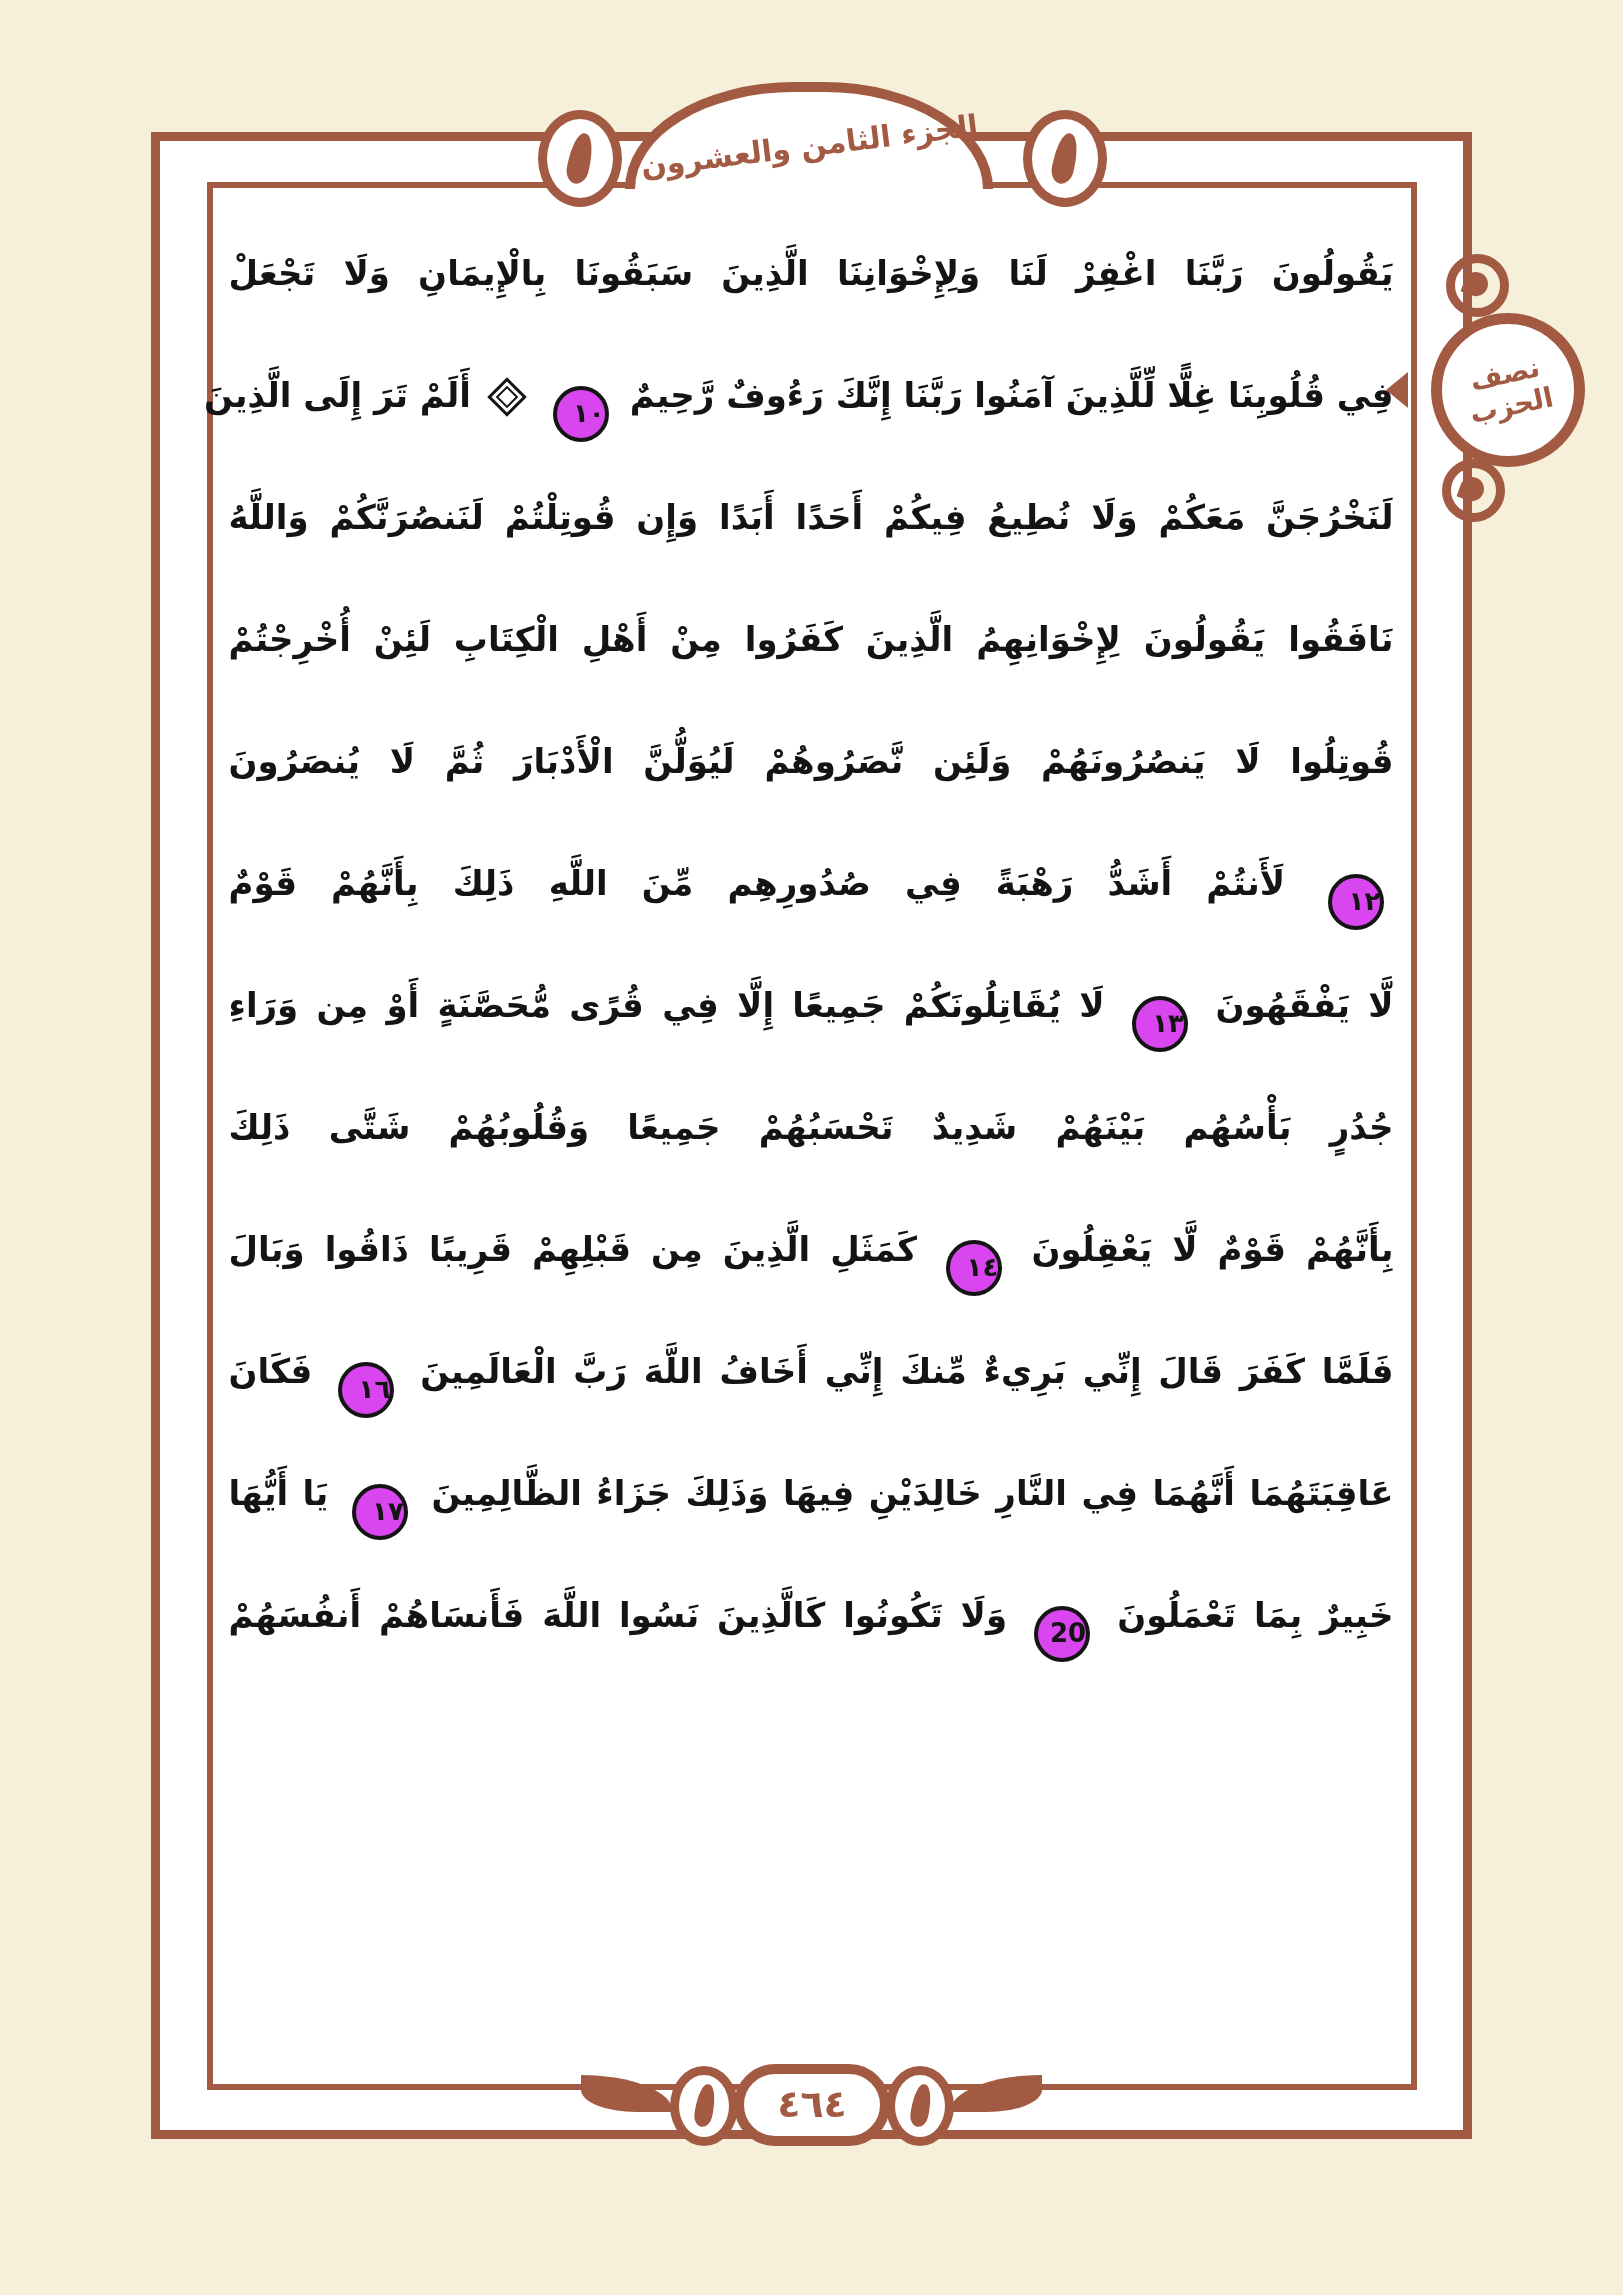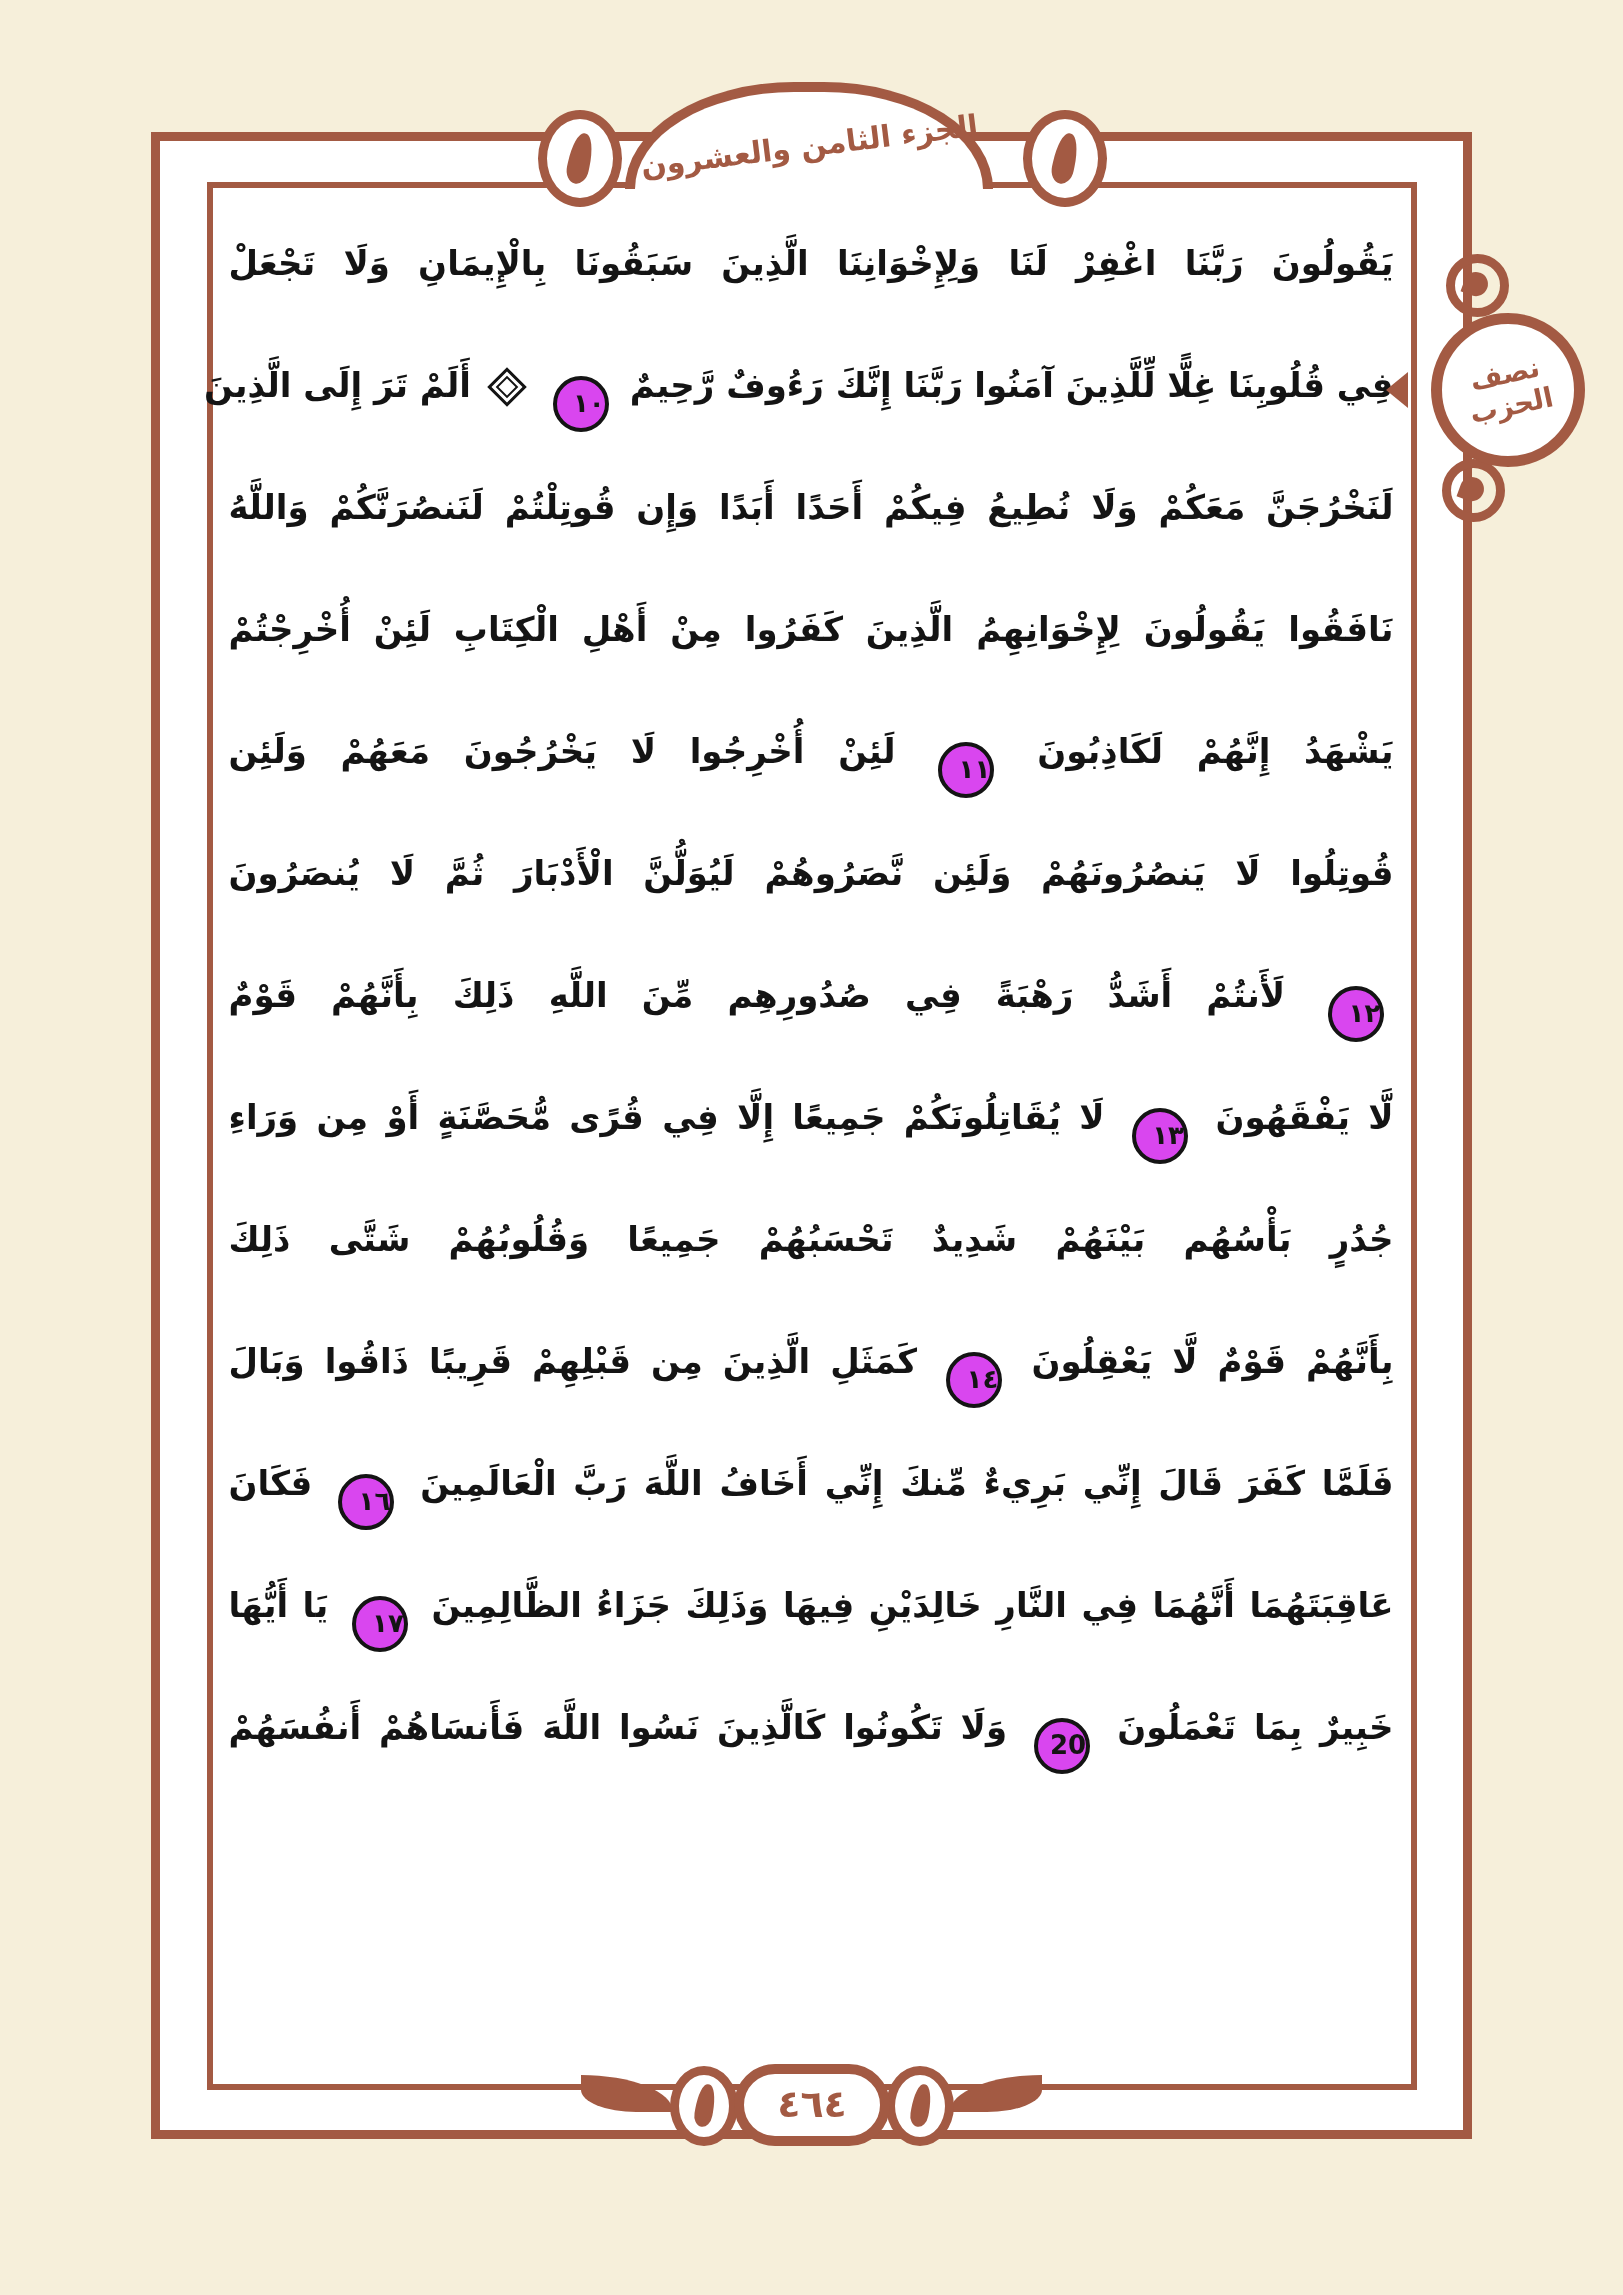--- a/index.html
+++ b/index.html
@@ -19,21 +19,21 @@
     background:#ffffff;z-index:1;
   }
   .inner-frame{
     position:absolute;left:207px;top:182px;width:1210px;height:1908px;
     box-sizing:border-box;border:6.5px solid var(--frame);
     background:#ffffff;z-index:2;
   }
 
   
   .text-area{
-    position:absolute;left:222px;top:184px;width:1178px;height:1877px;
+    position:absolute;left:222px;top:194px;width:1178px;height:1877px;
     z-index:4;direction:rtl;
     padding:18.3px 6.5px 0 6.5px;box-sizing:border-box;
   }
   .line{
     height:122px;line-height:122px;
     font-size:34px;font-weight:700;color:#141414;
     text-align:justify;text-align-last:justify;text-justify:inter-word;
     white-space:nowrap;overflow:visible;
   }
   .ayah{
@@ -155,21 +155,20 @@
 الحزب</span>
   </div>
   <div class="side-rosette bottom"></div>
   <div class="side-brace"></div>
 
   <div class="text-area">
       <div class="line"><span class="words">يَقُولُونَ رَبَّنَا اغْفِرْ لَنَا وَلِإِخْوَانِنَا الَّذِينَ سَبَقُونَا بِالْإِيمَانِ وَلَا تَجْعَلْ</span> </div>
       <div class="line"><span class="words">فِي قُلُوبِنَا غِلًّا لِّلَّذِينَ آمَنُوا رَبَّنَا إِنَّكَ رَءُوفٌ رَّحِيمٌ</span> <span class="ayah">١٠</span> <span class="hizb"></span> <span class="words">أَلَمْ تَرَ إِلَى الَّذِينَ</span> </div>
       <div class="line"><span class="words">لَنَخْرُجَنَّ مَعَكُمْ وَلَا نُطِيعُ فِيكُمْ أَحَدًا أَبَدًا وَإِن قُوتِلْتُمْ لَنَنصُرَنَّكُمْ وَاللَّهُ</span> </div>
       <div class="line"><span class="words">نَافَقُوا يَقُولُونَ لِإِخْوَانِهِمُ الَّذِينَ كَفَرُوا مِنْ أَهْلِ الْكِتَابِ لَئِنْ أُخْرِجْتُمْ</span> </div>
-      <div class="line"><span class="words">يَشْهَدُ إِنَّهُمْ لَكَاذِبُونَ</span> <span class="ayah">١١</span> <span class="words">لَئِنْ أُخْرِجُوا لَا يَخْرُجُونَ مَعَهُمْ وَلَئِن</span> </div>
       <div class="line"><span class="words">قُوتِلُوا لَا يَنصُرُونَهُمْ وَلَئِن نَّصَرُوهُمْ لَيُوَلُّنَّ الْأَدْبَارَ ثُمَّ لَا يُنصَرُونَ</span> </div>
       <div class="line"><span class="ayah">١٢</span> <span class="words">لَأَنتُمْ أَشَدُّ رَهْبَةً فِي صُدُورِهِم مِّنَ اللَّهِ ذَلِكَ بِأَنَّهُمْ قَوْمٌ</span> </div>
       <div class="line"><span class="words">لَّا يَفْقَهُونَ</span> <span class="ayah">١٣</span> <span class="words">لَا يُقَاتِلُونَكُمْ جَمِيعًا إِلَّا فِي قُرًى مُّحَصَّنَةٍ أَوْ مِن وَرَاءِ</span> </div>
       <div class="line"><span class="words">جُدُرٍ بَأْسُهُم بَيْنَهُمْ شَدِيدٌ تَحْسَبُهُمْ جَمِيعًا وَقُلُوبُهُمْ شَتَّى ذَلِكَ</span> </div>
       <div class="line"><span class="words">بِأَنَّهُمْ قَوْمٌ لَّا يَعْقِلُونَ</span> <span class="ayah">١٤</span> <span class="words">كَمَثَلِ الَّذِينَ مِن قَبْلِهِمْ قَرِيبًا ذَاقُوا وَبَالَ</span> </div>
       <div class="line"><span class="words">فَلَمَّا كَفَرَ قَالَ إِنِّي بَرِيءٌ مِّنكَ إِنِّي أَخَافُ اللَّهَ رَبَّ الْعَالَمِينَ</span> <span class="ayah">١٦</span> <span class="words">فَكَانَ</span> </div>
       <div class="line"><span class="words">عَاقِبَتَهُمَا أَنَّهُمَا فِي النَّارِ خَالِدَيْنِ فِيهَا وَذَلِكَ جَزَاءُ الظَّالِمِينَ</span> <span class="ayah">١٧</span> <span class="words">يَا أَيُّهَا</span> </div>
       <div class="line"><span class="words">خَبِيرٌ بِمَا تَعْمَلُونَ</span> <span class="ayah">20</span> <span class="words">وَلَا تَكُونُوا كَالَّذِينَ نَسُوا اللَّهَ فَأَنسَاهُمْ أَنفُسَهُمْ</span> </div>
     </div>
 

